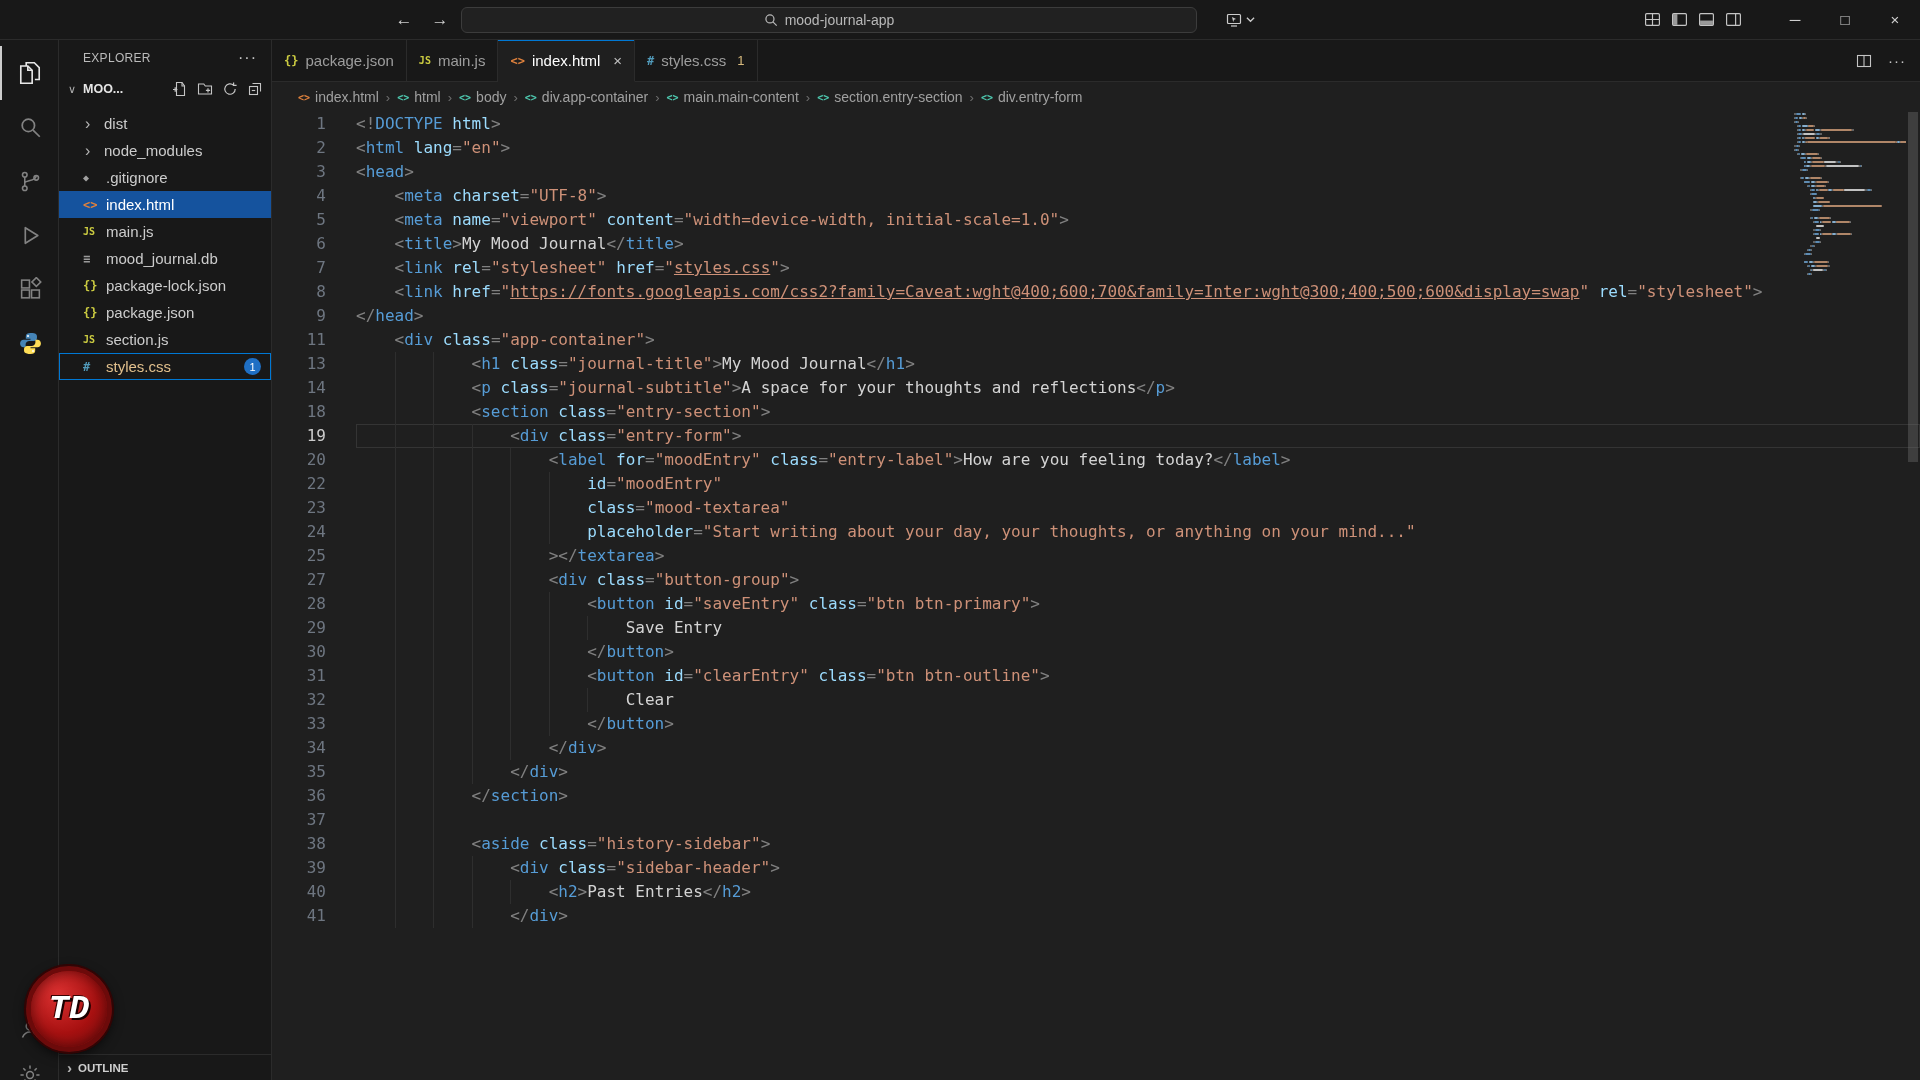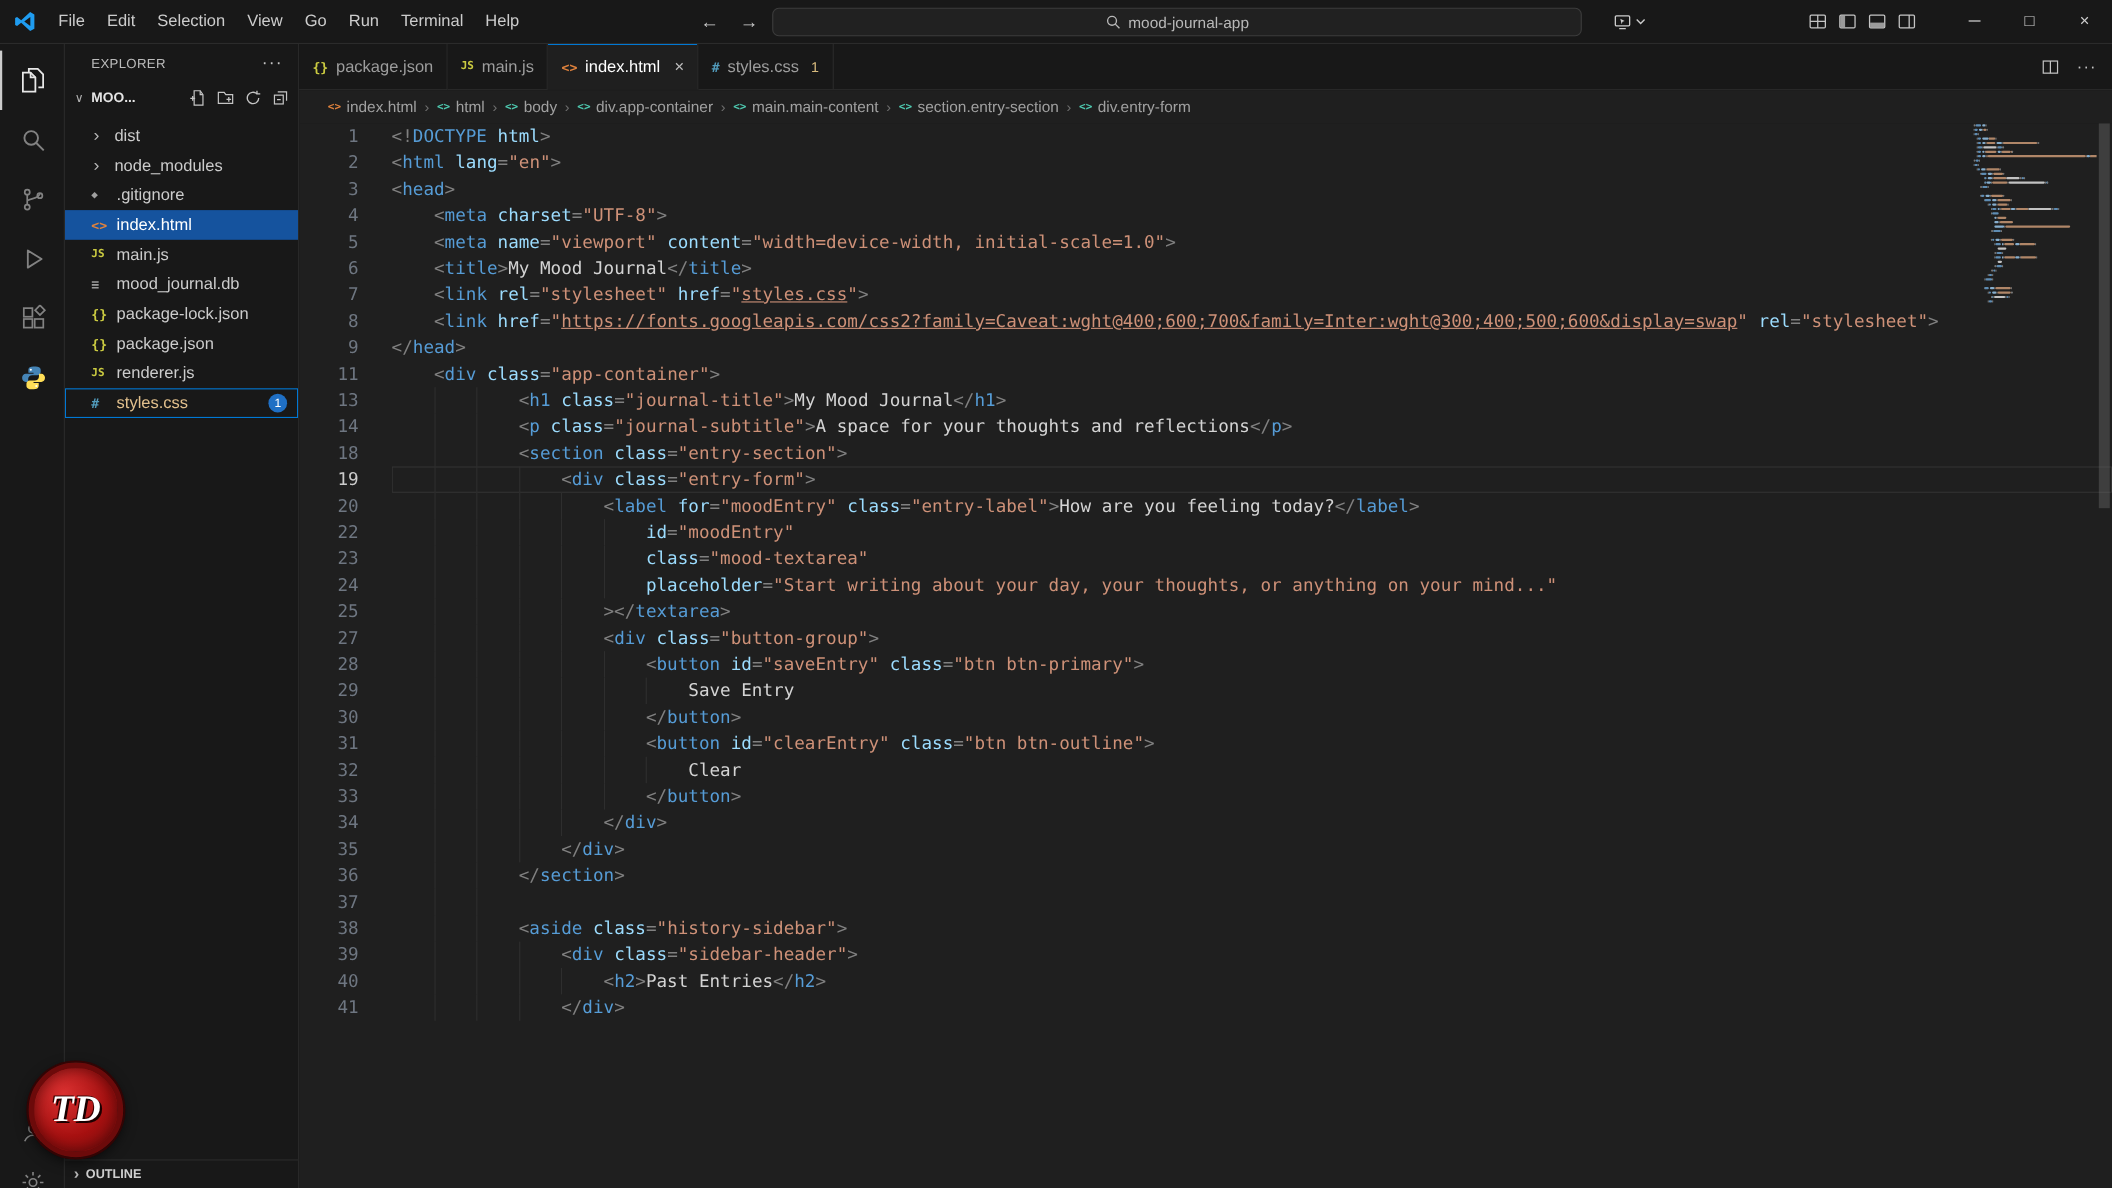--- a/index.html
+++ b/index.html
@@ -94,48 +94,31 @@
   .mm-line{position:relative;height:4px;}
   .mm-seg{position:absolute;top:1px;height:2px;border-radius:1px;}
   .scrollbar{position:absolute;top:0;right:0;width:14px;height:100%;}
   .thumb{position:absolute;top:0;right:2px;width:10px;height:350px;background:rgba(121,121,121,.35);}
 
   
   .td-badge{position:absolute;left:26px;top:966px;width:86px;height:86px;border-radius:50%;z-index:99;
     background:radial-gradient(circle at 35% 30%, #d93030, #a81111 55%, #7d0c0c);
     border:5px solid #6c0a0a;box-shadow:0 0 0 2px #320404, 0 4px 12px rgba(0,0,0,.65), inset 0 0 14px rgba(0,0,0,.45);
     display:flex;align-items:center;justify-content:center;}
-  .td-badge span{font-family:Liberation Serif, serif;font-weight:700;font-style:italic;font-size:34px;color:#ffffff;
+  .td-badge span{font-family:Liberation Mono, monospace;font-weight:700;font-style:italic;font-size:34px;color:#ffffff;
     text-shadow:2px 2px 0 #1a0000,-1px -1px 0 #3a0202;}
 
   svg{display:block;}
 </style>
 </head>
 <body>
 
 <div class="window">
 
   <div class="titlebar">
-    <div class="tb-left">
-      <span class="vscode-logo">
-        <svg width="21" height="21" viewBox="0 0 24 24">
-            <path fill="#1f9cf0" d="M17.6 2.2 8.3 10.7 4 7.4l-2 .9v7.4l2 .9 4.3-3.3 9.3 8.5 4.4-2.1v-15zM17.8 7.3v9.4L11.5 12z"></path>
-          </svg>
-      </span>
-      <div class="menus">
-          <div class="menu-item">File</div>
-          <div class="menu-item">Edit</div>
-          <div class="menu-item">Selection</div>
-          <div class="menu-item">View</div>
-          <div class="menu-item">Go</div>
-          <div class="menu-item">Run</div>
-          <div class="menu-item">Terminal</div>
-          <div class="menu-item">Help</div>
-        </div>
-    </div>
     <div class="tb-center">
       <span class="nav-arrow">←</span>
       <span class="nav-arrow">→</span>
       <div class="search-box">
         <span>
           <svg width="14" height="14" viewBox="0 0 16 16" fill="none" stroke="#b8b8b8" stroke-width="1.4">
               <circle cx="6.8" cy="6.8" r="4.6"></circle>
               <path d="M10.2 10.2 14.5 14.5"></path>
             </svg>
         </span>
@@ -313,21 +296,21 @@
           <div class="file-row">
             <span class="ficon" style="color: rgb(203, 203, 65);">{}</span>
             <span class="flabel">package-lock.json</span>
           </div>
           <div class="file-row">
             <span class="ficon" style="color: rgb(203, 203, 65);">{}</span>
             <span class="flabel">package.json</span>
           </div>
           <div class="file-row">
             <span class="ficon small" style="color: rgb(203, 203, 65);">JS</span>
-            <span class="flabel">renderer.js</span>
+            <span class="flabel">section.js</span>
           </div>
           <div class="file-row focused">
             <span class="ficon" style="color: rgb(81, 154, 186);">#</span>
             <span class="flabel modified">styles.css</span>
             <span class="fbadge">1</span>
           </div>
         </div>
       <div class="outline-row">
         <span class="o-chev">›</span>
         <span>OUTLINE</span>

